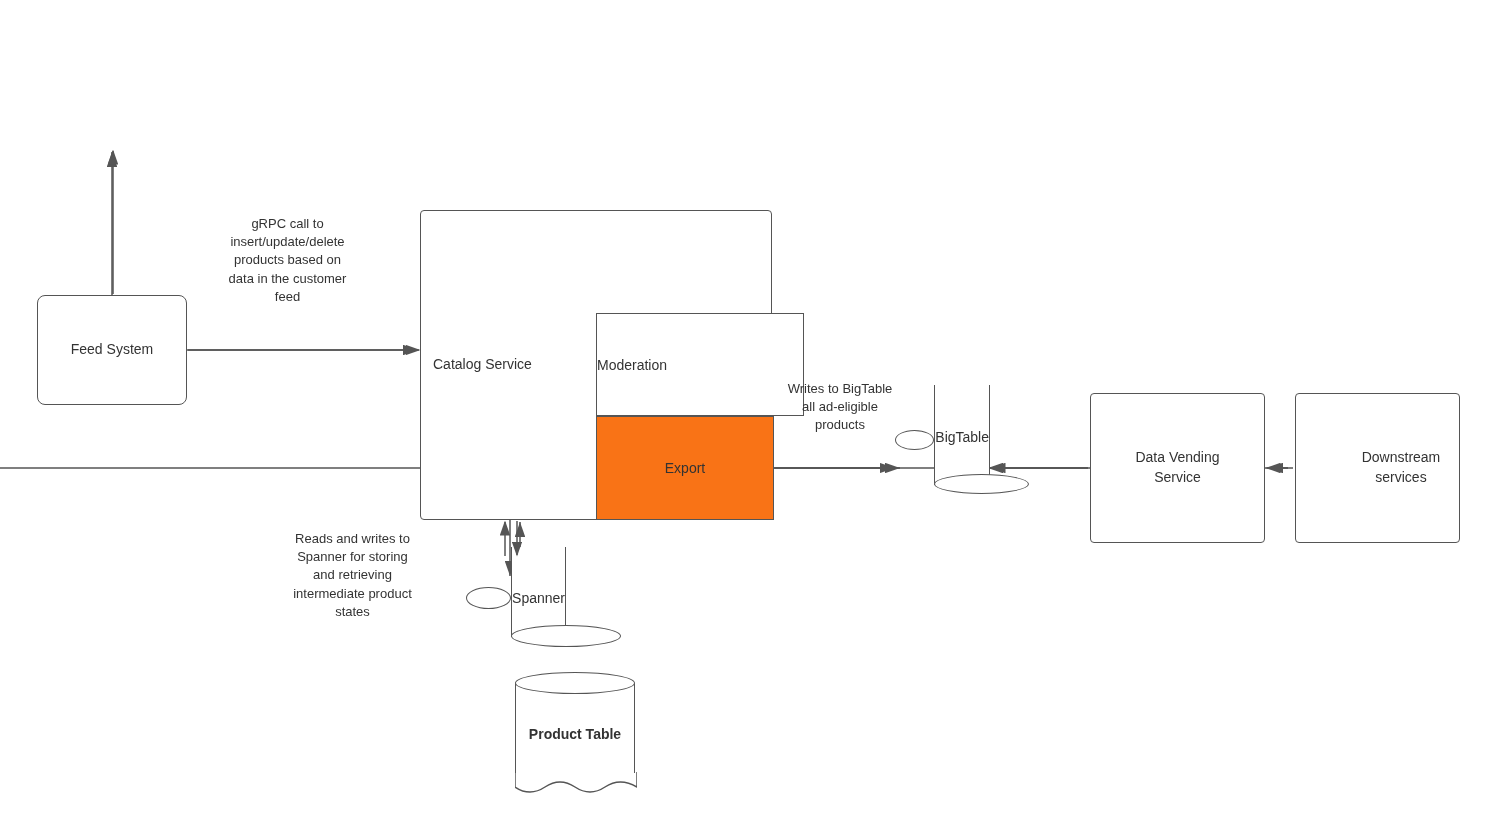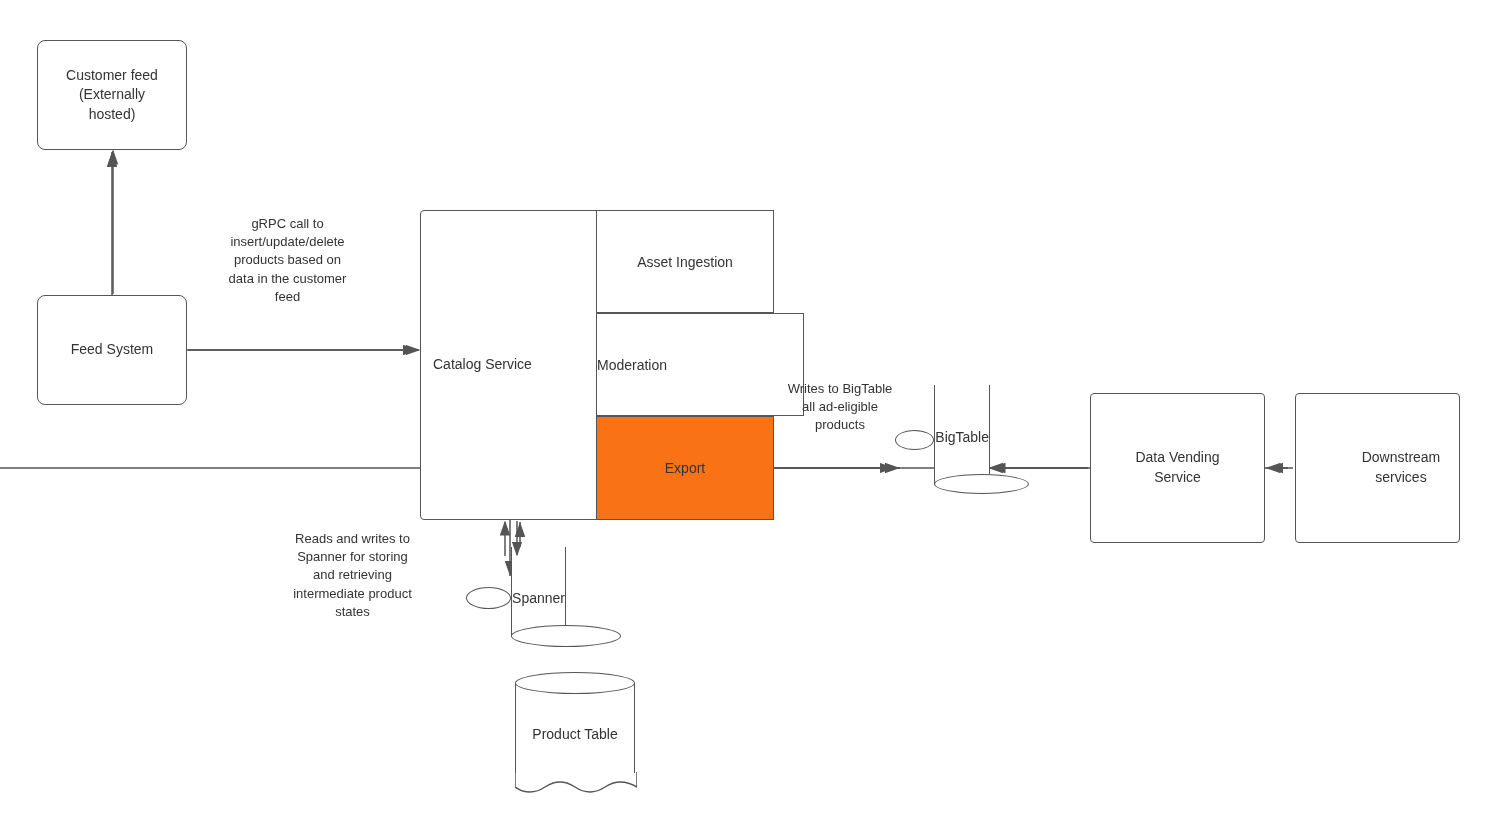--- a/index.html
+++ b/index.html
@@ -79,41 +79,33 @@
     <line x1="1288" y1="468" x2="1267" y2="468" stroke="#555" stroke-width="1.5"></line>
     <line x1="1267" y1="468" x2="1090+175" y2="468" stroke="#555" stroke-width="1.5"></line>
 
     <line x1="1288" y1="468" x2="1268" y2="468" stroke="#555" stroke-width="1.5" marker-end="url(#arrowhead)"></line>
 
     <line x1="510" y1="520" x2="510" y2="576" stroke="#555" stroke-width="1.5" marker-end="url(#arrowhead)"></line>
 
     <line x1="520" y1="576" x2="520" y2="522" stroke="#555" stroke-width="1.5" marker-end="url(#arrowhead)"></line>
   </svg>
 
-  <div class="box" style="left:37px; top:40px; width:150px; height:110px;">
-    <span style="white-space:pre-line; text-align:center;">Customer feed
-(Externally
-hosted)</span>
-  </div>
 
   <div class="box" style="left:37px; top:295px; width:150px; height:110px;">
     <span>Feed System</span>
   </div>
 
   <div class="label" style="left:195px; top:215px; width:185px;">
     gRPC call to<br>insert/update/delete<br>products based on<br>data in the customer<br>feed
   </div>
 
   <div class="box" style="left:420px; top:210px; width:352px; height:310px; border-radius:4px; align-items:flex-start; padding-left:12px; padding-top:14px;">
     <span style="position:absolute; left:12px; top:50%; transform:translateY(-50%); font-size:14px;">Catalog Service</span>
   </div>
 
-  <div style="position:absolute; left:596px; top:210px; width:178px; height:103px; border:1.5px solid #555; background:#fff; display:flex; align-items:center; justify-content:center; text-align:center;">
-    <span>Asset Ingestion</span>
-  </div>
 
   <div style="position:absolute; left:596px; top:313px; width:208px; height:103px; border:1.5px solid #555; background:#fff; display:flex; align-items:center; justify-content:flex-start; text-align:center;">
     <span>Moderation</span>
   </div>
 
   <div style="position:absolute; left:596px; top:416px; width:178px; height:104px; border:1.5px solid #555; background:#f97316; display:flex; align-items:center; justify-content:center; text-align:center;">
     <span>Export</span>
   </div>
 
   <div class="label" style="left:780px; top:380px; width:120px;text-align:center;">
@@ -146,21 +138,21 @@
   </div>
 
   <div class="cylinder" style="position:absolute; left:466px; top:558px; width:100px;justify-content:flex-end;">
     <div style="width:110px; height:22px; border:1.5px solid #555; border-radius:50%; background:#fff; position:relative; z-index:2;"></div>
     <div style="width:110px; height:90px; border-left:1.5px solid #555; border-right:1.5px solid #555; border-bottom:1.5px solid #555; background:#fff; position:relative; margin-top:-11px; z-index:1; display:flex; align-items:center; justify-content:center; padding-top:12px;">
       <div style="position:absolute; bottom:-11px; left:-1px; width:110px; height:22px; border:1.5px solid #555; border-radius:50%; background:#fff; z-index:3;"></div>
       <span>Spanner</span>
     </div>
   </div>
 
-  <div style="position:absolute; left:515px; top:672px; width:120px;">
+  <div style="position:absolute; left:515px; top:672px; width:120px;font-weight:bold;">
 
     <div style="width:120px; height:22px; border:1.5px solid #555; border-radius:50%; background:#fff; position:relative; z-index:2;"></div>
 
     <div style="width:120px; height:90px; border-left:1.5px solid #555; border-right:1.5px solid #555; background:#fff; position:relative; margin-top:-11px; z-index:1; display:flex; align-items:center; justify-content:center; padding-top:12px;">
       <span>Product Table</span>
     </div>
 
     <svg width="122" height="25" viewBox="0 0 122 25" style="display:block; margin-top:-1px;">
       <path d="M0,0 L0,15 Q15,25 30,15 Q45,5 60,15 Q75,25 90,15 Q105,5 122,15 L122,0" fill="#fff" stroke="#555" stroke-width="1.5"></path>
     </svg>

